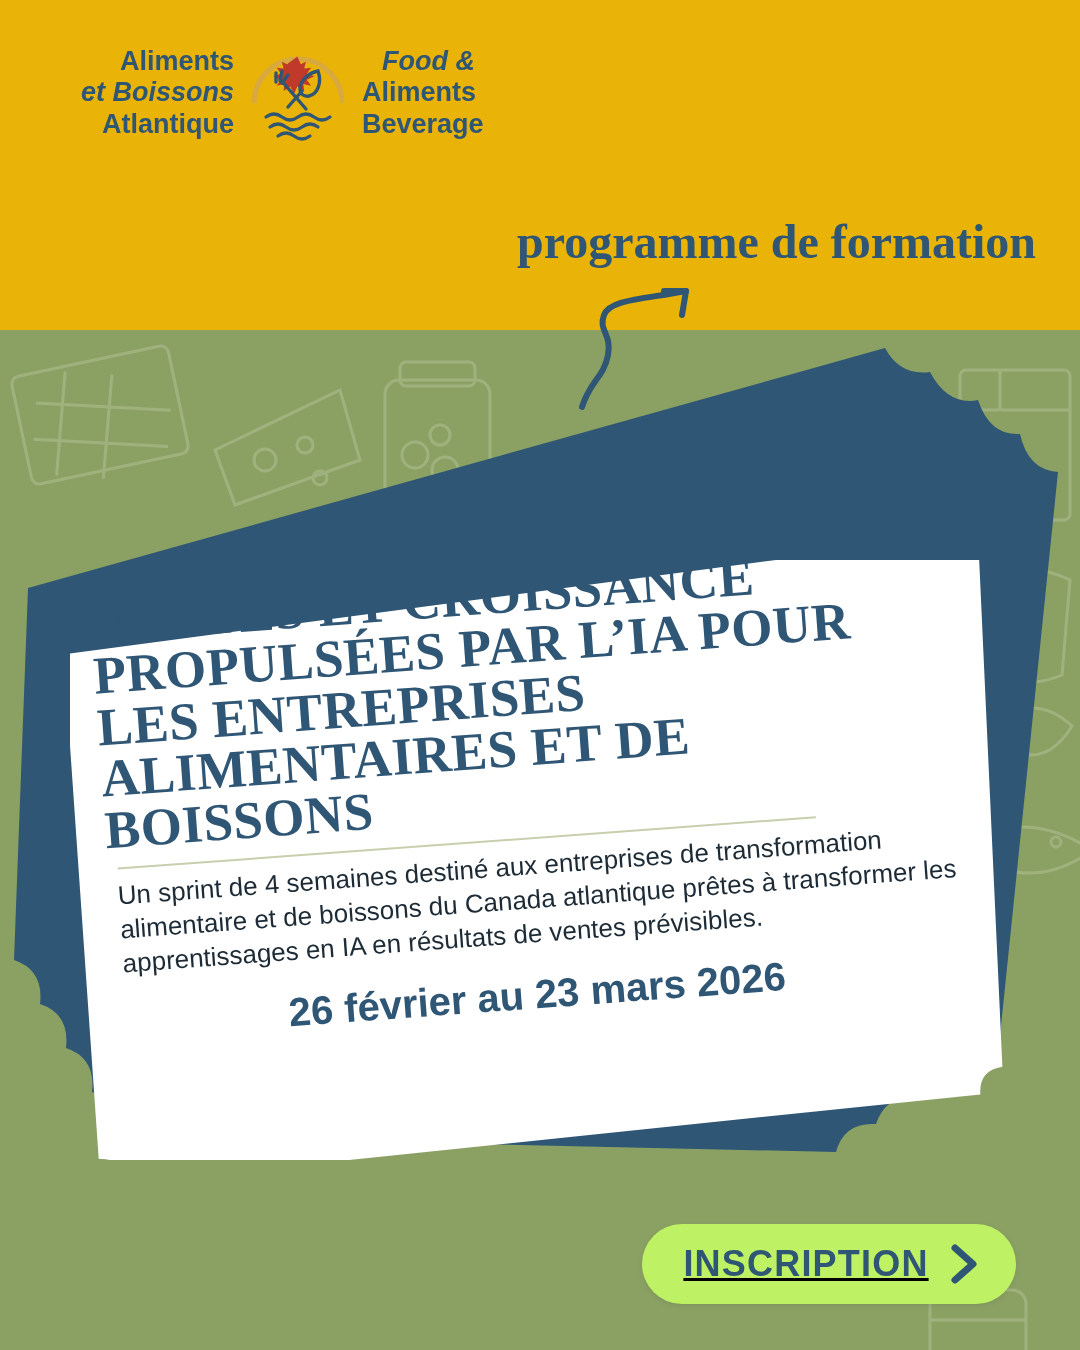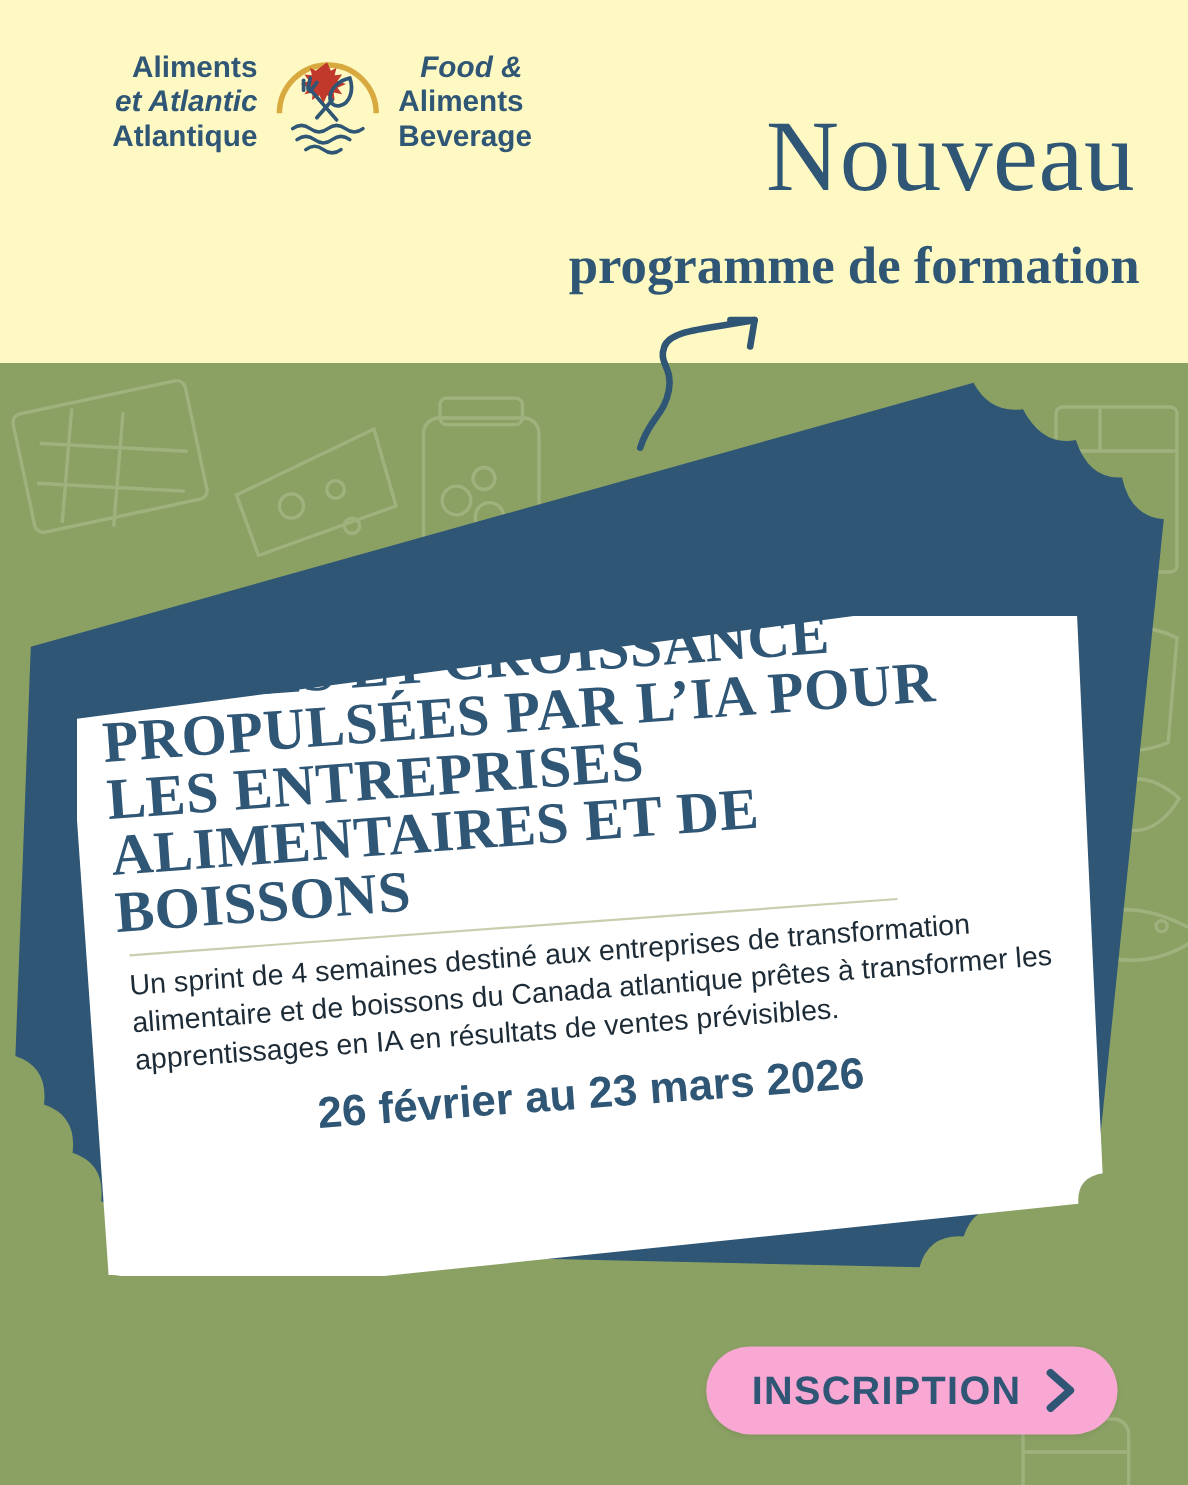--- a/index.html
+++ b/index.html
@@ -14,21 +14,21 @@
     font-family: "Liberation Sans", sans-serif;
     position: relative;
   }
 
   
   .top-band {
     position: absolute;
     left: 0; top: 0;
     width: 1080px;
     height: 330px;
-    background: #fef9c3;
+    background: #eab308;
   }
 
   
   .logo {
     position: absolute;
     left: 44px;
     top: 32px;
     width: 500px;
     height: 122px;
     display: flex;
@@ -178,47 +178,48 @@
   }
 
   
   .cta {
     position: absolute;
     right: 64px;
     bottom: 46px;
     height: 80px;
     min-width: 300px;
     padding: 0 34px 0 40px;
-    background: #f9a8d4;
+    background: #bef264;
     border-radius: 40px;
     display: flex;
     align-items: center;
     justify-content: center;
     gap: 18px;
     z-index: 8;
     box-shadow: 0 2px 6px rgba(0,0,0,0.08);
     cursor: pointer;
+    text-decoration: underline;
   }
   .cta-label {
     font-family: "Liberation Sans", sans-serif;
     font-weight: bold;
     color: #2f5675;
     font-size: 36px;
     letter-spacing: 1.2px;
   }
 </style>
 </head>
 <body>
 
 <div class="top-band">
 
   <div class="logo">
     <div class="logo-left">
       <div>Aliments</div>
-      <div class="it">et Atlantic</div>
+      <div class="it">et Boissons</div>
       <div>Atlantique</div>
     </div>
 
     <div class="logo-mark">
       <svg viewBox="0 0 108 108" width="108" height="108" aria-hidden="true">
 
         <path d="M10 64 A44 44 0 0 1 98 64" fill="none" stroke="#d8a93f" stroke-width="5"></path>
 
         <path d="M54 14 l4 9 6-3 -2 8 8-1 -5 7 9 3 -9 4 5 7 -9-2 1 8 -8-5 -4 9 -4-9 -8 5 1-8 -9 2 5-7 -9-4 9-3 -5-7 8 1 -2-8 6 3z" fill="#c0392b" transform="translate(0,2) scale(0.86) translate(8,4)"></path>
 
@@ -240,21 +241,20 @@
       </svg>
     </div>
 
     <div class="logo-right">
       <div class="it">Food &amp;</div>
       <div>Aliments</div>
       <div>Beverage</div>
     </div>
   </div>
 
-  <div class="kicker">Nouveau</div>
   <div class="kicker-sub">programme de formation</div>
 </div>
 
 <svg class="arrow" viewBox="0 0 180 130">
   <path d="M22 122 C 30 96, 44 92, 48 70 C 52 48, 38 46, 44 30 C 50 14, 86 14, 126 6" fill="none" stroke="#2f5675" stroke-width="6" stroke-linecap="round"></path>
   <path d="M126 6 L 104 6 M126 6 L 122 30" fill="none" stroke="#2f5675" stroke-width="6" stroke-linecap="round"></path>
 </svg>
 
 <div class="green-panel">
 

